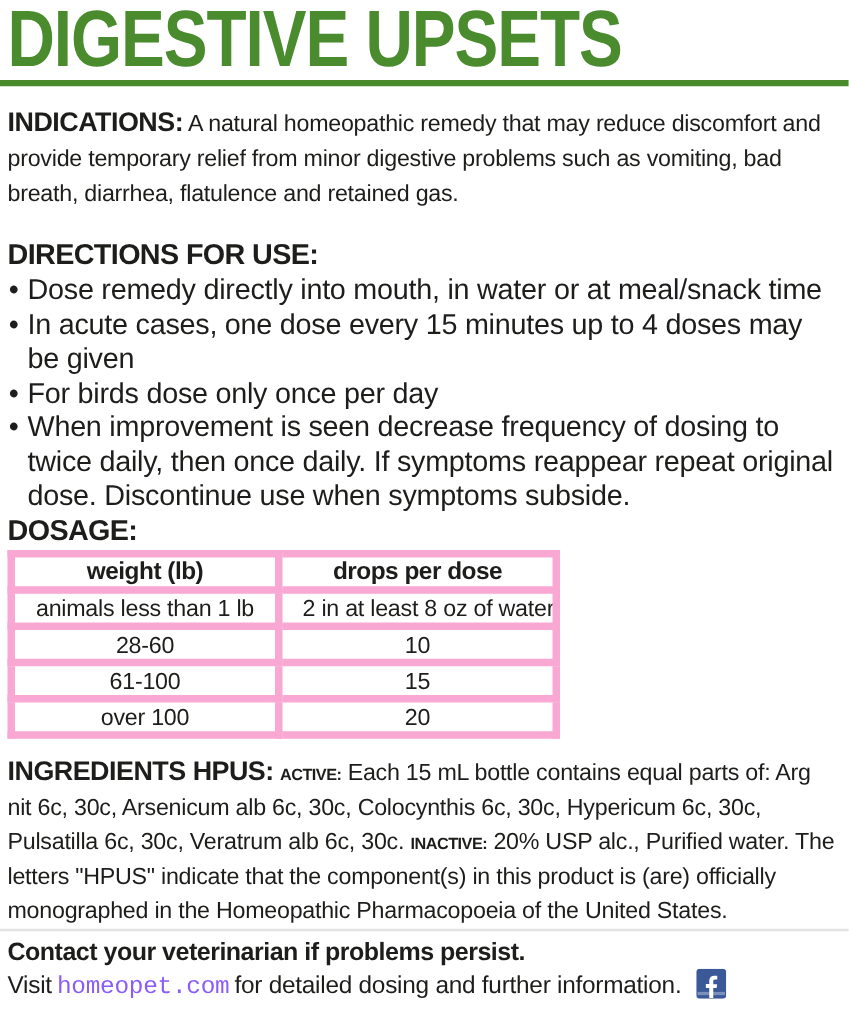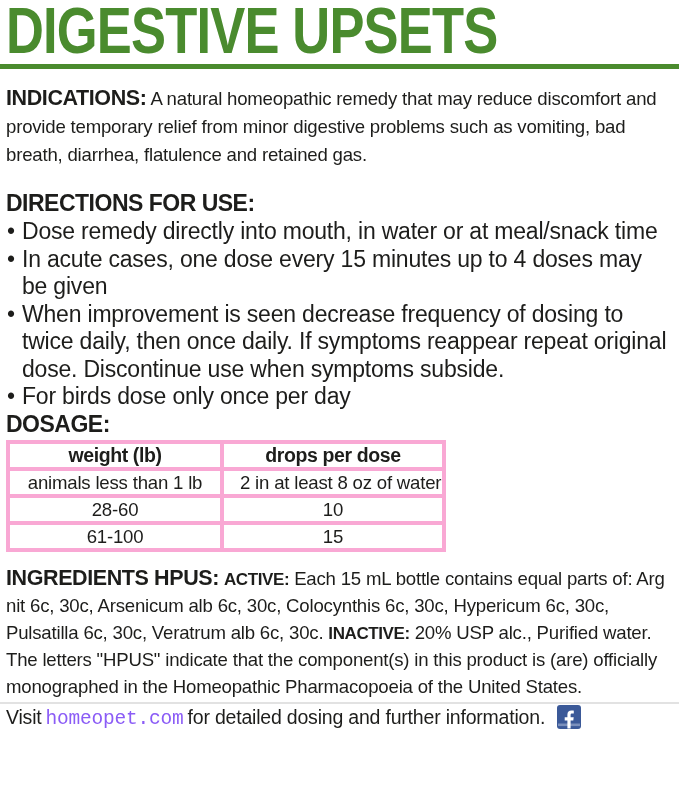--- a/index.html
+++ b/index.html
@@ -25,21 +25,21 @@
     margin: 4px -8px 0 -6px;
   }
   .thin-rule {
     height: 2px; background: #e2e2e2;
     margin: 2px -8px 0 -6px;
   }
 
   p { margin: 0; }
   .para { font-size: 18.6px; line-height: 27px; letter-spacing: -0.2px; }
   .indications { margin-top: 15px; line-height: 28px; }
-  .ihead { font-weight: 700; font-size: 17px; letter-spacing: -0.4px; }
+  .ihead { font-weight: 700; font-size: 13px; letter-spacing: -0.4px; }
   .big { font-size: 21.5px; }
 
   h2 {
     margin: 0; font-size: 23px; font-weight: 700;
     letter-spacing: -0.5px; line-height: 26px;
   }
   .directions-h { margin-top: 21px; }
   .dosage-h { margin-top: 0; }
 
   ul.bullets {
@@ -47,21 +47,21 @@
     font-size: 23px; line-height: 27.5px; letter-spacing: -0.2px;
   }
   ul.bullets li { position: relative; padding-left: 16px; }
   ul.bullets li::before { content: "\2022"; position: absolute; left: 1px; }
 
   table.dosage {
     border-collapse: collapse; margin-top: 3px;
     table-layout: fixed; width: 436px;
   }
   table.dosage th, table.dosage td {
-    border: 4px solid #f9a8d4;
+    border: 6px solid #f9a8d4;
     text-align: center; padding: 0 16px;
     font-size: 18.6px; line-height: 23px;
     letter-spacing: -0.2px;
     overflow: hidden; white-space: nowrap;
   }
   table.dosage th { font-size: 19.5px; font-weight: 700; letter-spacing: -0.4px; }
   col.c1 { width: 214px; } col.c2 { width: 222px; }
 
   .ingredients { margin-top: 13px; line-height: 26.5px; }
 
@@ -83,22 +83,22 @@
 
   <p class="para indications">
     <span class="ihead big">INDICATIONS:</span>
     <span>A natural homeopathic remedy that may reduce discomfort and provide temporary relief from minor digestive problems such as vomiting, bad breath, diarrhea, flatulence and retained gas.</span>
   </p>
 
   <h2 class="directions-h">DIRECTIONS FOR USE:</h2>
   <ul class="bullets">
     <li>Dose remedy directly into mouth, in water or at meal/snack time</li>
     <li>In acute cases, one dose every 15 minutes up to 4 doses may be given</li>
+    <li>For birds dose only once per day</li>
     <li>When improvement is seen decrease frequency of dosing to twice daily, then once daily. If symptoms reappear repeat original dose. Discontinue use when symptoms subside.</li>
-    <li>For birds dose only once per day</li>
   </ul>
 
   <h2 class="dosage-h">DOSAGE:</h2>
   <table class="dosage">
     <colgroup>
         <col class="c1">
         <col class="c2">
       </colgroup>
     <thead>
       <tr>
@@ -112,33 +112,38 @@
         <td>2 in at least 8 oz of water</td>
       </tr>
       <tr>
         <td>28-60</td>
         <td>10</td>
       </tr>
       <tr>
         <td>61-100</td>
         <td>15</td>
       </tr>
+      <tr>
+        <td>over 100</td>
+        <td>20</td>
+      </tr>
     </tbody>
   </table>
 
   <p class="para ingredients">
     <span class="ihead big">INGREDIENTS HPUS:</span>
     <span class="ihead">ACTIVE:</span>
     <span>Each 15 mL bottle contains equal parts of: Arg nit 6c, 30c, Arsenicum alb 6c, 30c, Colocynthis 6c, 30c, Hypericum 6c, 30c, Pulsatilla 6c, 30c, Veratrum alb 6c, 30c.</span>
     <span class="ihead">INACTIVE:</span>
     <span>20% USP alc., Purified water. The letters "HPUS" indicate that the component(s) in this product is (are) officially monographed in the Homeopathic Pharmacopoeia of the United States.</span>
   </p>
 
   <div class="thin-rule"></div>
 
+  <p class="contact">Contact your veterinarian if problems persist.</p>
 
   <p class="visit">
     <span>Visit</span><a class="link">homeopet.com</a><span>for detailed dosing and further information.</span>
     <span class="fb">
       <svg width="24" height="24" viewBox="0 0 24 24" xmlns="http://www.w3.org/2000/svg">
         <rect width="24" height="24" rx="3" fill="#3b5998"></rect>
         <rect x="1" y="18.5" width="22" height="2.6" fill="#7b90bc"></rect>
         <path fill="#ffffff" d="M13.6 23.5v-8.1h2.7l.4-3.1h-3.1V10c0-.9.25-1.5 1.55-1.5h1.65V5.7c-.3-.04-1.3-.12-2.4-.12-2.4 0-4 1.45-4 4.1v2.6H7.7v3.1h2.7v8.1h3.2z"></path>
       </svg>
     </span>

